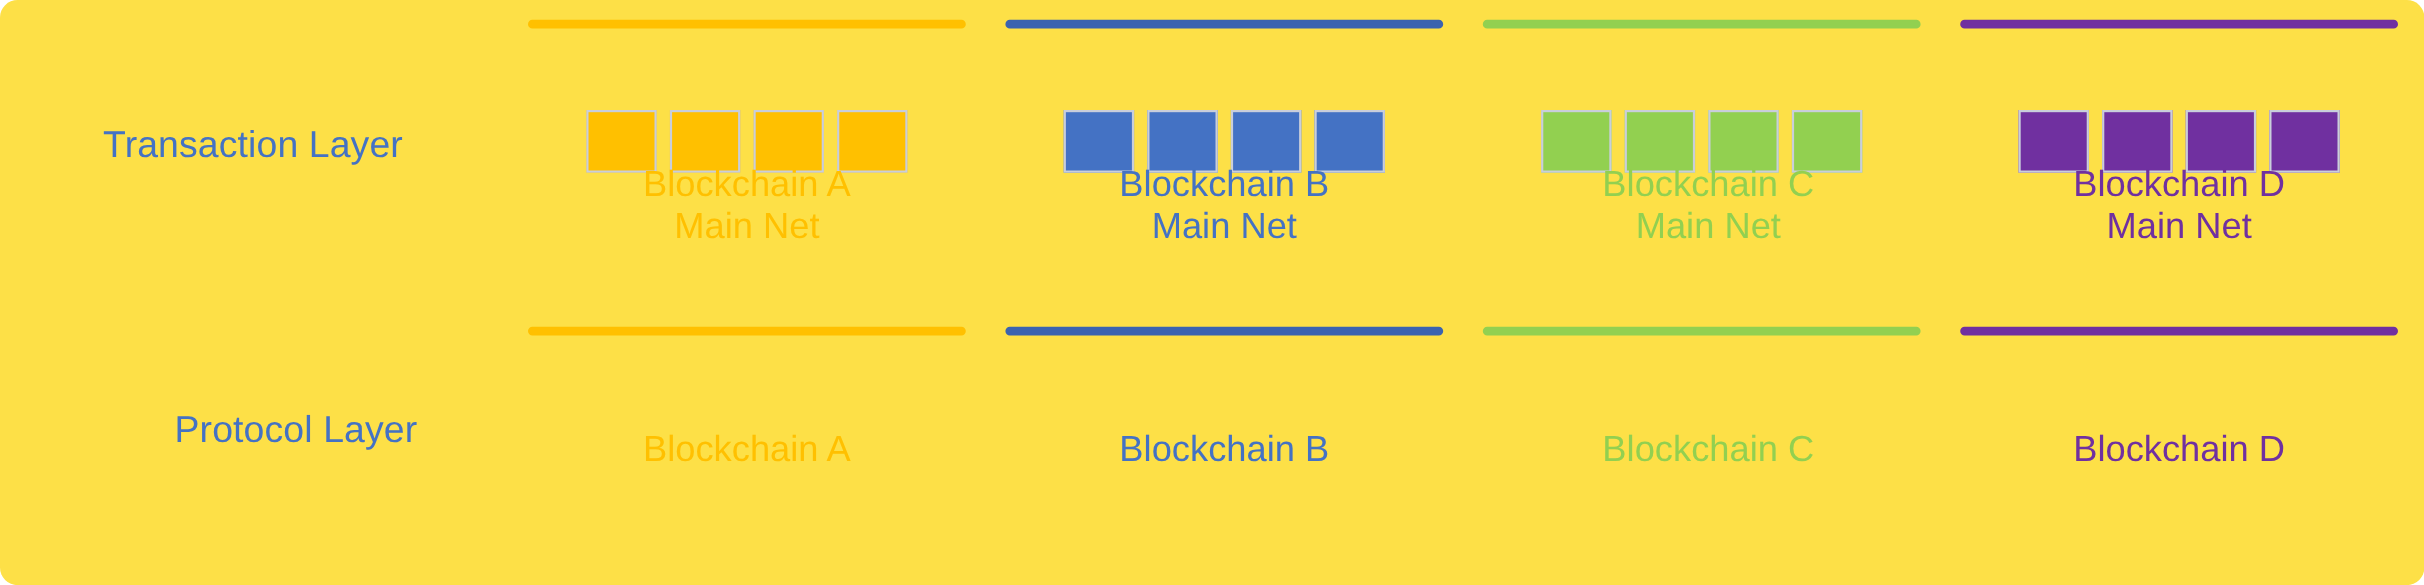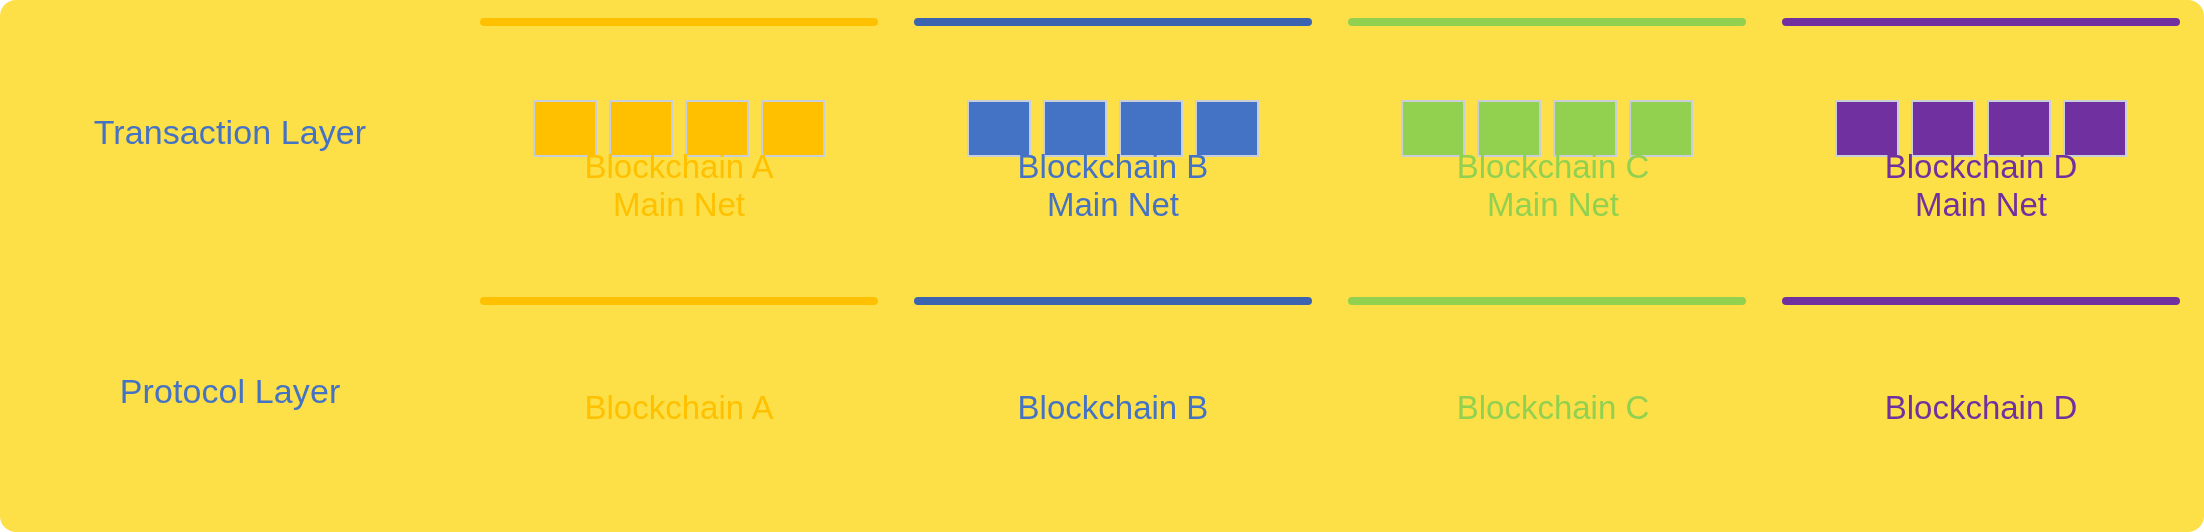--- a/index.html
+++ b/index.html
@@ -28,21 +28,21 @@
     left: 0;
     width: 460px;
     text-align: center;
     font-size: 34px;
     line-height: 1.1;
     letter-spacing: 0.1px;
     color: #4472C4;
     white-space: nowrap;
   }
   #label-transaction { top: 114px; }
-  #label-protocol    { top: 373px; }
+  #label-protocol    { top: 373px; margin-left: 39px; }
 
   
   .row {
     position: absolute;
     left: 480px;
     width: 1700px;
     display: flex;
     flex-direction: row;
     justify-content: space-between;
     align-items: flex-start;

